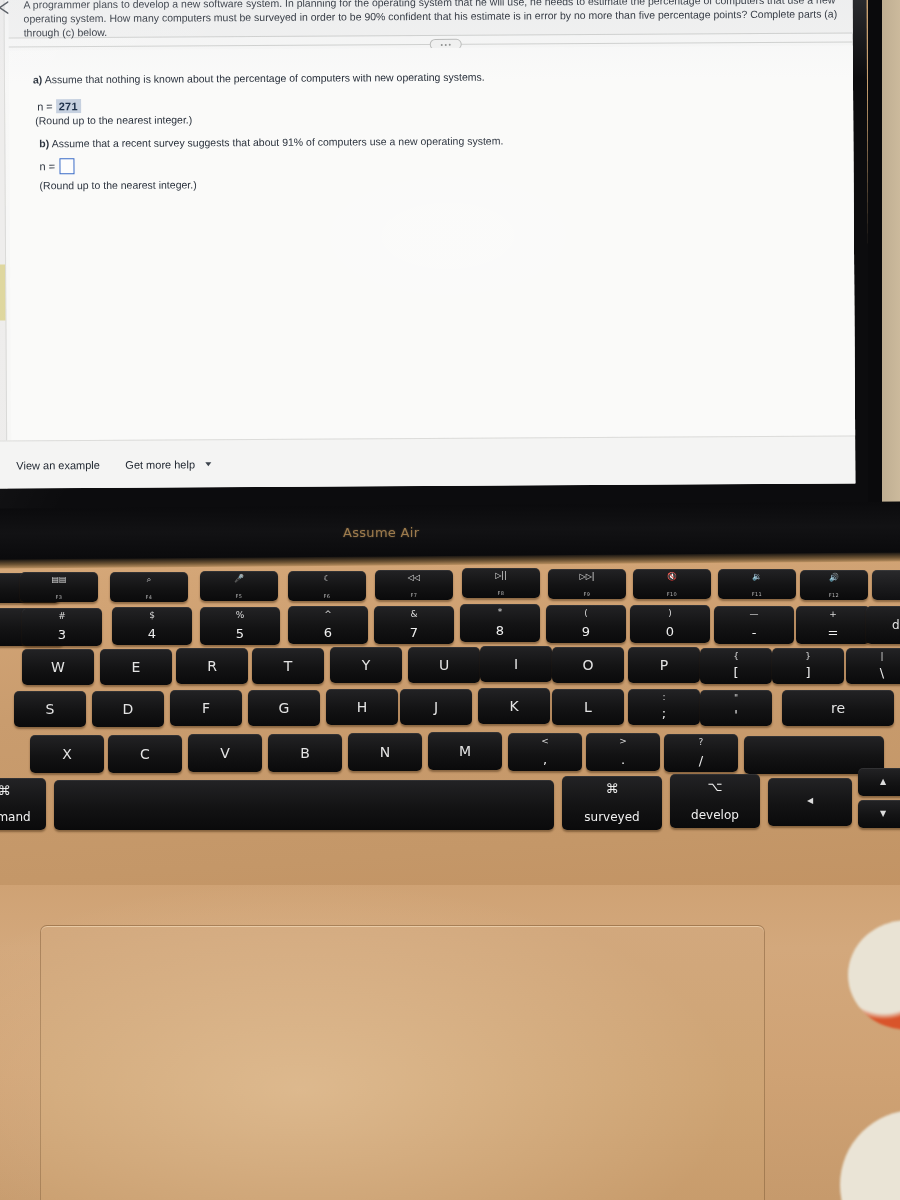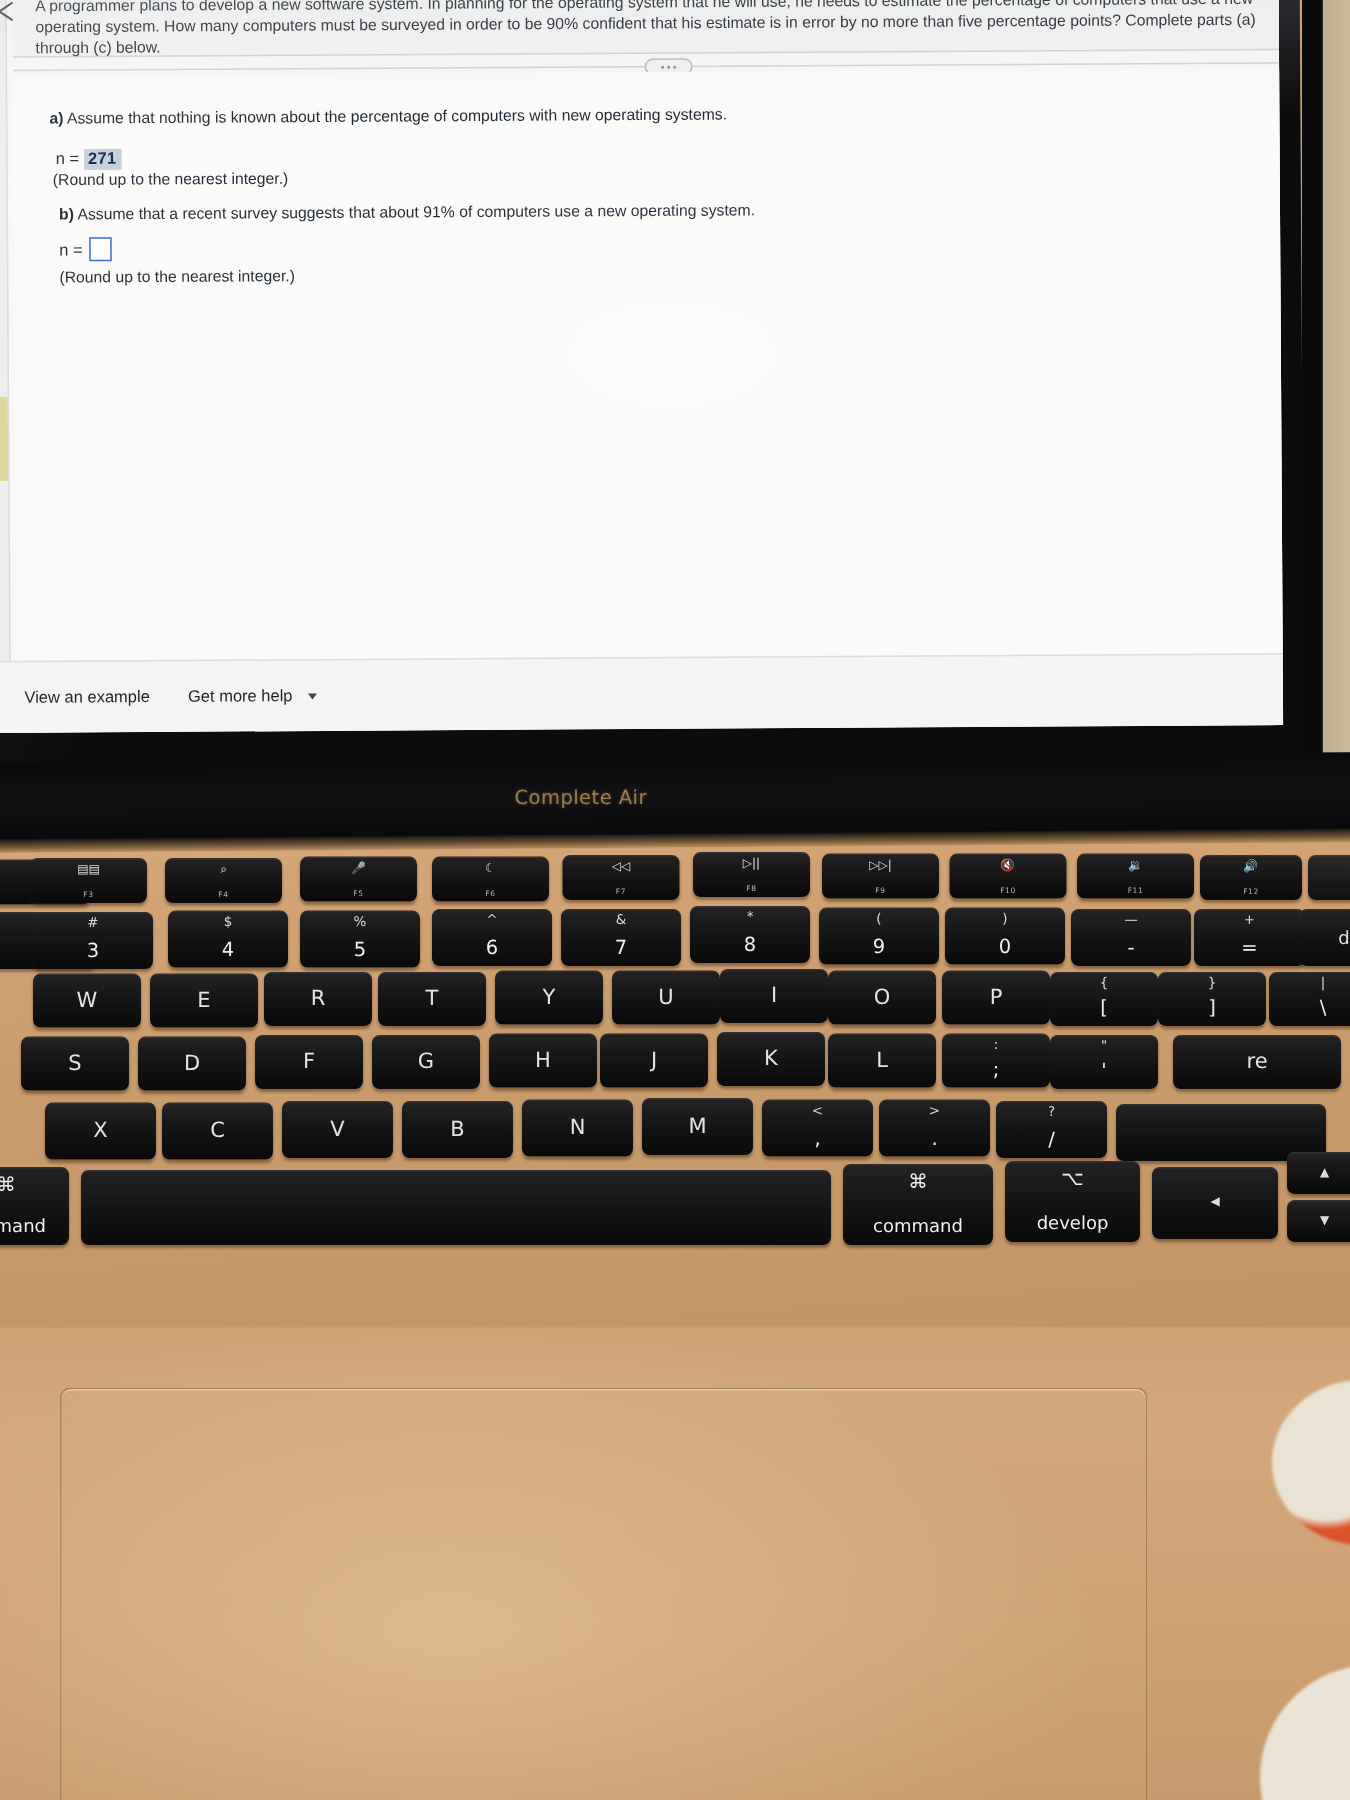--- a/index.html
+++ b/index.html
@@ -248,21 +248,21 @@
 
         </div>
 
       </div>
     </div>
   </div>
   <div class="screen-glare"></div>
   <div class="right-sliver"></div>
 
   <div class="bezel-bottom"></div>
-  <div class="macbook-air-label">Complete Air</div>
+  <div class="macbook-air-label">Assume Air</div>
   <div class="hinge-gap"></div>
 
   <div id="keyboard">
       <div class="key" style="left: -10px; top: 13px; width: 70px; height: 30px;">
         <span class="fnicon">☀</span>
         <span class="fnlbl">F2</span>
       </div>
       <div class="key" style="left: 20px; top: 12.4px; width: 78px; height: 30px;">
         <span class="fnicon">▤▤</span>
         <span class="fnlbl">F3</span>
@@ -456,21 +456,21 @@
         <span class="main">/</span>
       </div>
       <div class="key" style="left: 744px; top: 176px; width: 140px; height: 38px;"></div>
       <div class="key cmd" style="left: -38px; top: 218px; width: 84px; height: 52px;">
         <span class="glyph">⌘</span>
         <span class="word">ommand</span>
       </div>
       <div class="key" style="left: 54px; top: 220px; width: 500px; height: 50px;"></div>
       <div class="key cmd" style="left: 562px; top: 216px; width: 100px; height: 54px;">
         <span class="glyph">⌘</span>
-        <span class="word">command</span>
+        <span class="word">surveyed</span>
       </div>
       <div class="key cmd" style="left: 670px; top: 214px; width: 90px; height: 54px;">
         <span class="glyph">⌥</span>
         <span class="word">develop</span>
       </div>
       <div class="key arrowkey" style="left: 768px; top: 218px; width: 84px; height: 48px;">
         <span class="ar" style="top:18px">◀</span>
       </div>
       <div class="key arrowkey" style="left: 858px; top: 208px; width: 50px; height: 28px;">
         <span class="ar" style="top:9px">▲</span>

